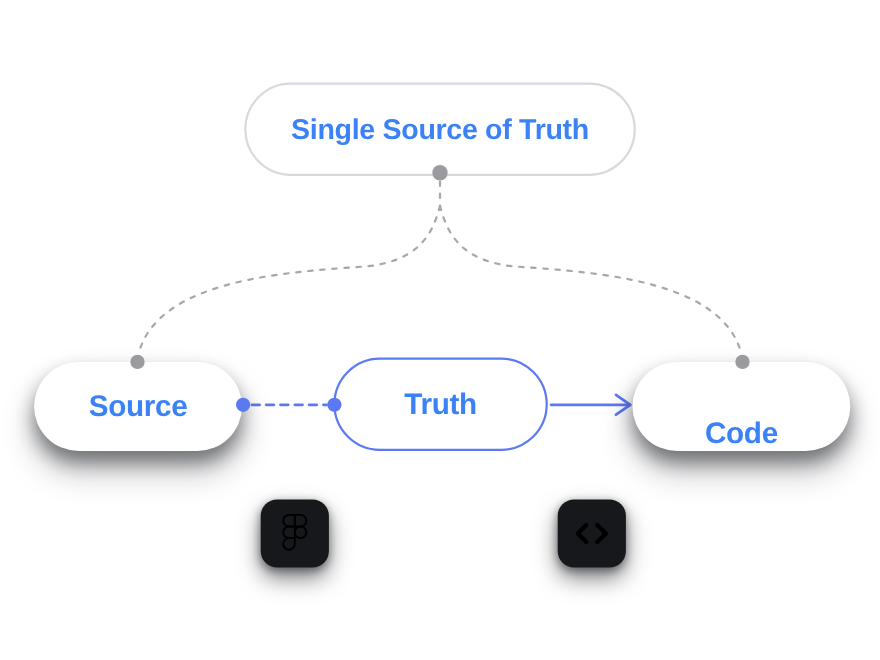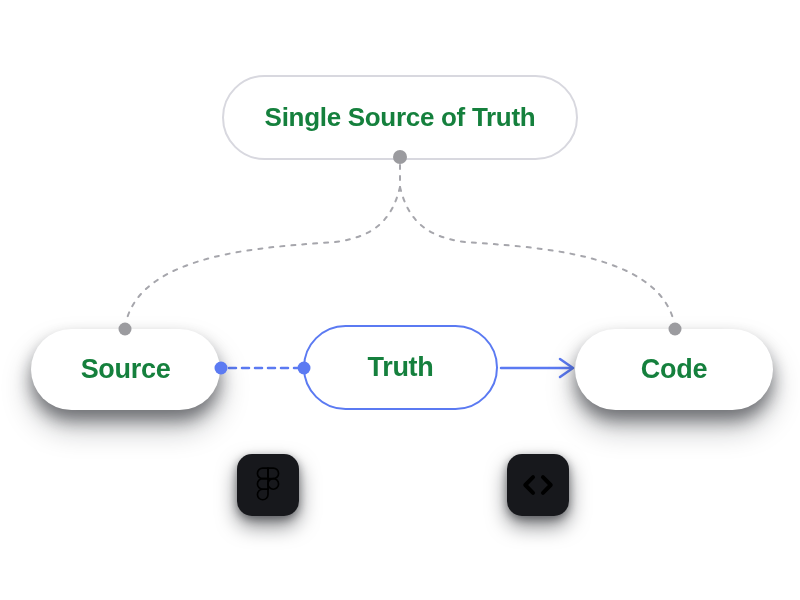--- a/index.html
+++ b/index.html
@@ -24,21 +24,21 @@
   .connectors { z-index: 1; }
   .dots      { z-index: 6; }
 
   .pill {
     position: absolute;
     display: flex;
     align-items: center;
     justify-content: center;
     border-radius: 999px;
     box-sizing: border-box;
-    color: #15803d;
+    color: #3b82f6;
     font-size: 27px;
     font-weight: 600;
     letter-spacing: -0.3px;
     z-index: 3;
     white-space: nowrap;
   }
   .pill-source {
     left: 222px; top: 75px;
     width: 356px; height: 85px;
     background: #ffffff;
@@ -55,20 +55,21 @@
     left: 303px; top: 325px;
     width: 195px; height: 85px;
     background: transparent;
     border: 2.5px solid #5b7af2;
   }
   .pill-code {
     left: 575px; top: 329px;
     width: 198px; height: 81px;
     background: #ffffff;
     box-shadow: 0 10px 16px rgba(16,18,24,0.45), 0 18px 30px rgba(16,18,24,0.28);
+    align-items: flex-end;
   }
 
   .icon-tile {
     position: absolute;
     width: 62px; height: 62px;
     border-radius: 15px;
     background: #17181c;
     display: flex;
     align-items: center;
     justify-content: center;

